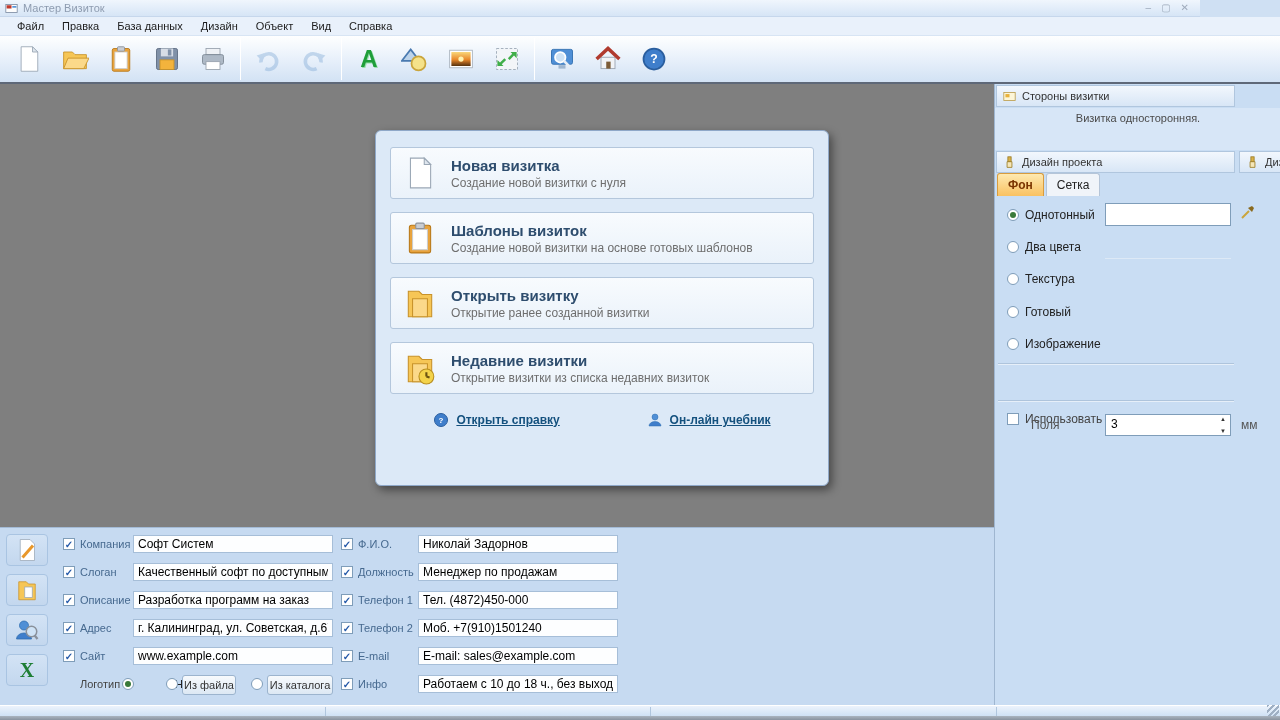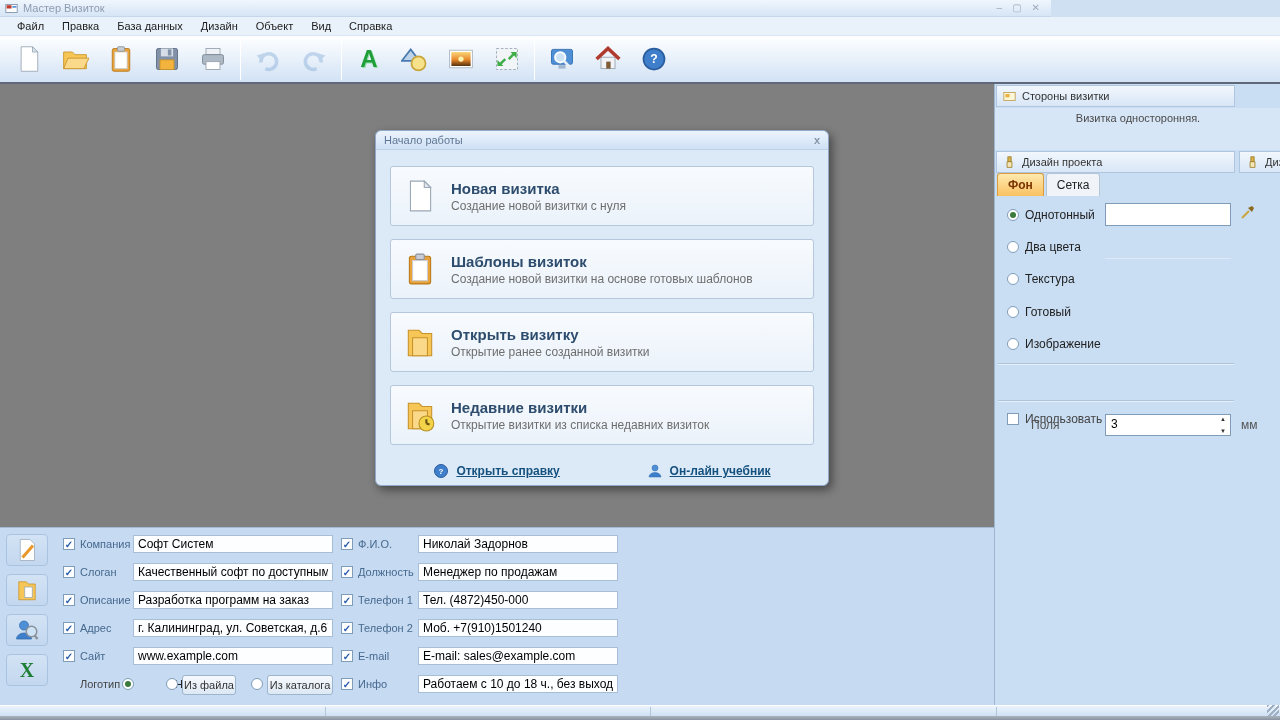--- a/index.html
+++ b/index.html
@@ -1,20 +1,20 @@
 <!DOCTYPE html>
 <html><head>
 <meta charset="utf-8">
 <style>
   * { margin:0; padding:0; box-sizing:border-box; font-family:"Liberation Sans", sans-serif; }
   html,body { width:1280px; height:720px; }
   body { position:relative; overflow:hidden; background:#cfe0f3; }
 
   
-  .titlebar { position:absolute; left:0; top:0; width:1051px; height:17px;
+  .titlebar { position:absolute; left:0; top:0; width:1200px; height:17px;
     background:linear-gradient(#f0f6fd,#d6e5f6); border-bottom:1px solid #c6d7ec;
     display:flex; align-items:center; padding:0 5px; }
   .app-title { font-size:11px; color:#8e9cb0; margin-left:5px; }
   .win-controls { margin-left:auto; display:flex; gap:10px; padding-right:6px; }
   .win-btn { font-size:10px; color:#9fabbc; line-height:14px; cursor:default; }
 
   .menubar { position:absolute; left:0; top:17px; width:1280px; height:19px;
     background:#e9f1fb; border-bottom:1px solid #d8e5f4; display:flex; align-items:center; padding-left:8px; }
   .menu-item { font-size:11px; color:#1c1c1c; padding:2px 9px; }
 
@@ -34,21 +34,21 @@
 
   .dialog { position:absolute; left:375px; top:130px; width:454px; height:356px;
     background:#dce9f7; border:1px solid #8fa8c8; border-radius:6px;
     box-shadow:3px 4px 10px rgba(0,0,0,.45); }
   .dialog-titlebar { height:19px; background:linear-gradient(#ecf4fd,#cfe1f5);
     border-bottom:1px solid #bdd1e7; border-radius:6px 6px 0 0;
     display:flex; align-items:center; padding:0 8px; }
   .dialog-title { font-size:11px; color:#5f7694; }
   .dialog-close { margin-left:auto; font-size:11px; color:#8795a8; font-weight:bold; }
   .dialog-body { padding:16px 14px 0 14px; }
-  .start-item { height:60px; background:linear-gradient(#f8fbfe,#eaf2fa);
+  .start-item { height:52px; background:linear-gradient(#f8fbfe,#eaf2fa);
     border:1px solid #b4c7dc; border-radius:3px; display:flex; align-items:center;
     gap:14px; padding:0 12px; margin-bottom:13px; }
   .start-item svg { width:34px; height:34px; flex:none; }
   .si-title { font-size:15px; font-weight:bold; color:#2e4d6e; }
   .si-sub { font-size:12px; color:#6e6e6e; margin-top:2px; }
   .dialog-links { display:flex; justify-content:space-around; margin-top:18px; }
   .dlg-link { display:flex; align-items:center; gap:7px; }
   .dlg-link svg { width:16px; height:16px; }
   .dlg-link a { font-size:12px; font-weight:bold; color:#14517e; text-decoration:underline; }
 
@@ -244,24 +244,20 @@
         <text x="16" y="21" font-size="14" fill="#fff" text-anchor="middle" font-weight="bold">?</text>
       </svg>
     </div>
   </div>
 </div>
 
 <div class="dark-line"></div>
 
 <div class="canvas">
   <div class="dialog" style="left:375px; top:46px;">
-    <div class="dialog-titlebar">
-      <span class="dialog-title">Начало работы</span>
-      <span class="dialog-close">x</span>
-    </div>
     <div class="dialog-body">
       <div class="start-item">
         <svg viewBox="0 0 32 32">
           <path d="M7 2 h13 l6 6 v22 h-19 z" fill="#fff" stroke="#9aa7b5"></path>
           <path d="M20 2 l6 6 h-6 z" fill="#dfe6ee" stroke="#9aa7b5"></path>
         </svg>
         <div>
           <div class="si-title">Новая визитка</div>
           <div class="si-sub">Создание новой визитки с нуля</div>
         </div>

